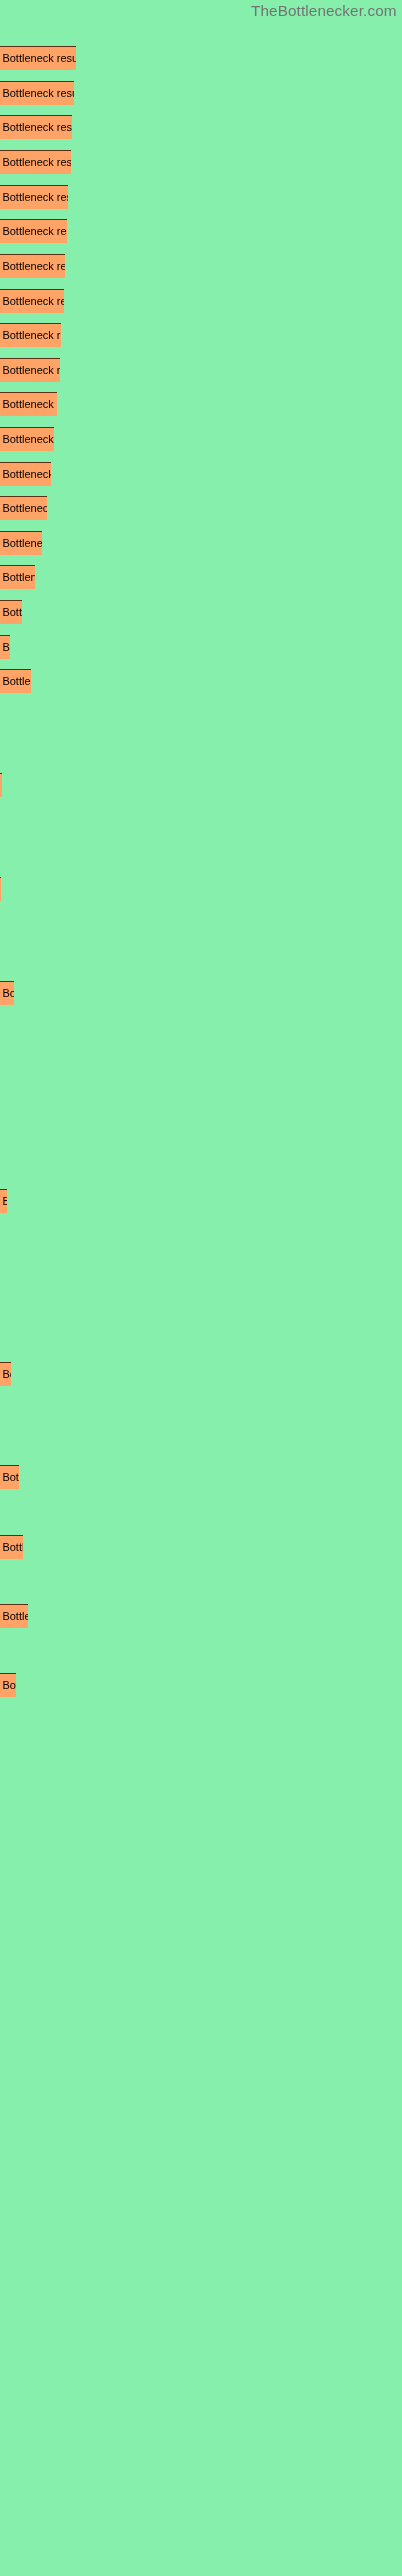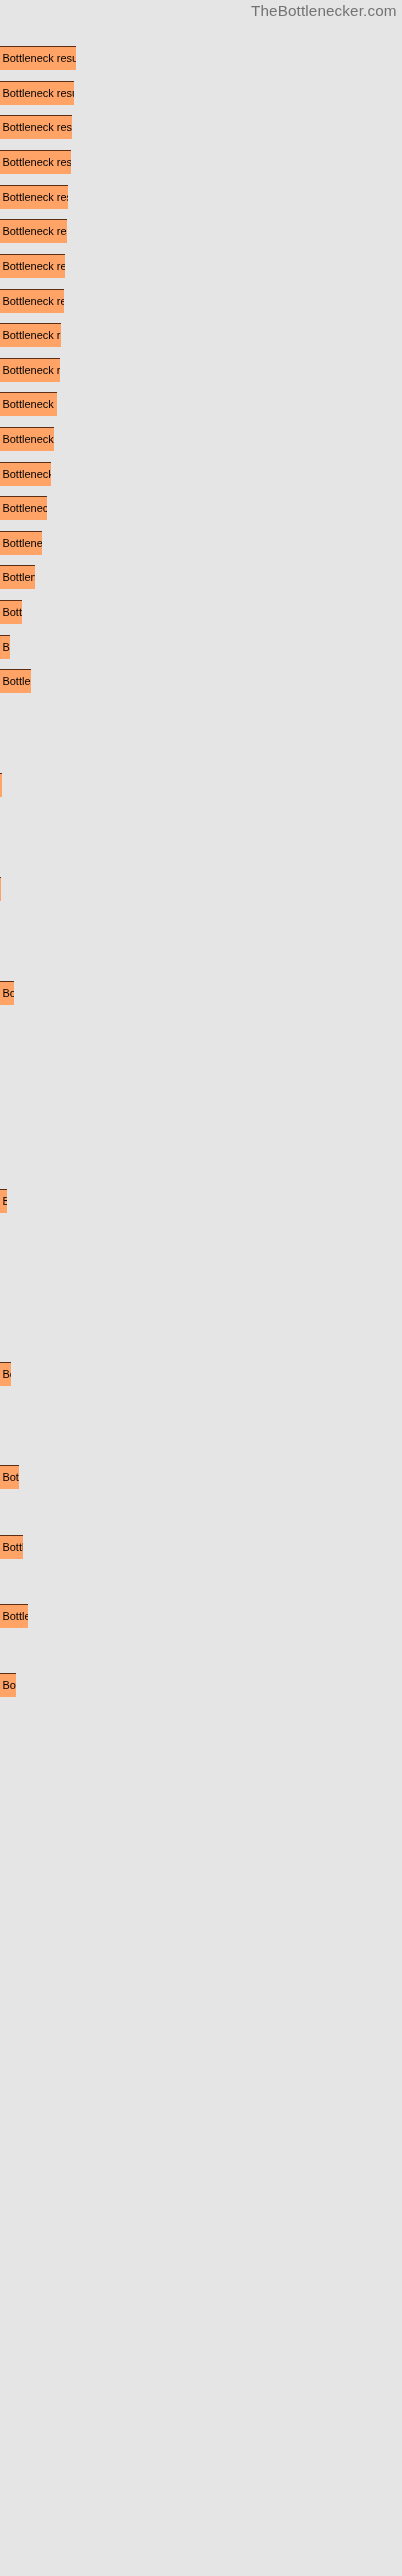--- a/index.html
+++ b/index.html
@@ -7,21 +7,21 @@
     width:403px;
     height:2576px;
     background:#000000;
     font-family:"Liberation Sans", sans-serif;
     overflow:hidden;
   }
   #page {
     position:relative;
     width:403px;
     height:2576px;
-    background:#e5e5e5;
+    background:#86efac;
   }
   #watermark {
     position:absolute;
     right:6.4px;
     top:1.6px;
     font-size:15.3px;
     line-height:17.7px;
     color:#737373;
     letter-spacing:0.1px;
     white-space:nowrap;

